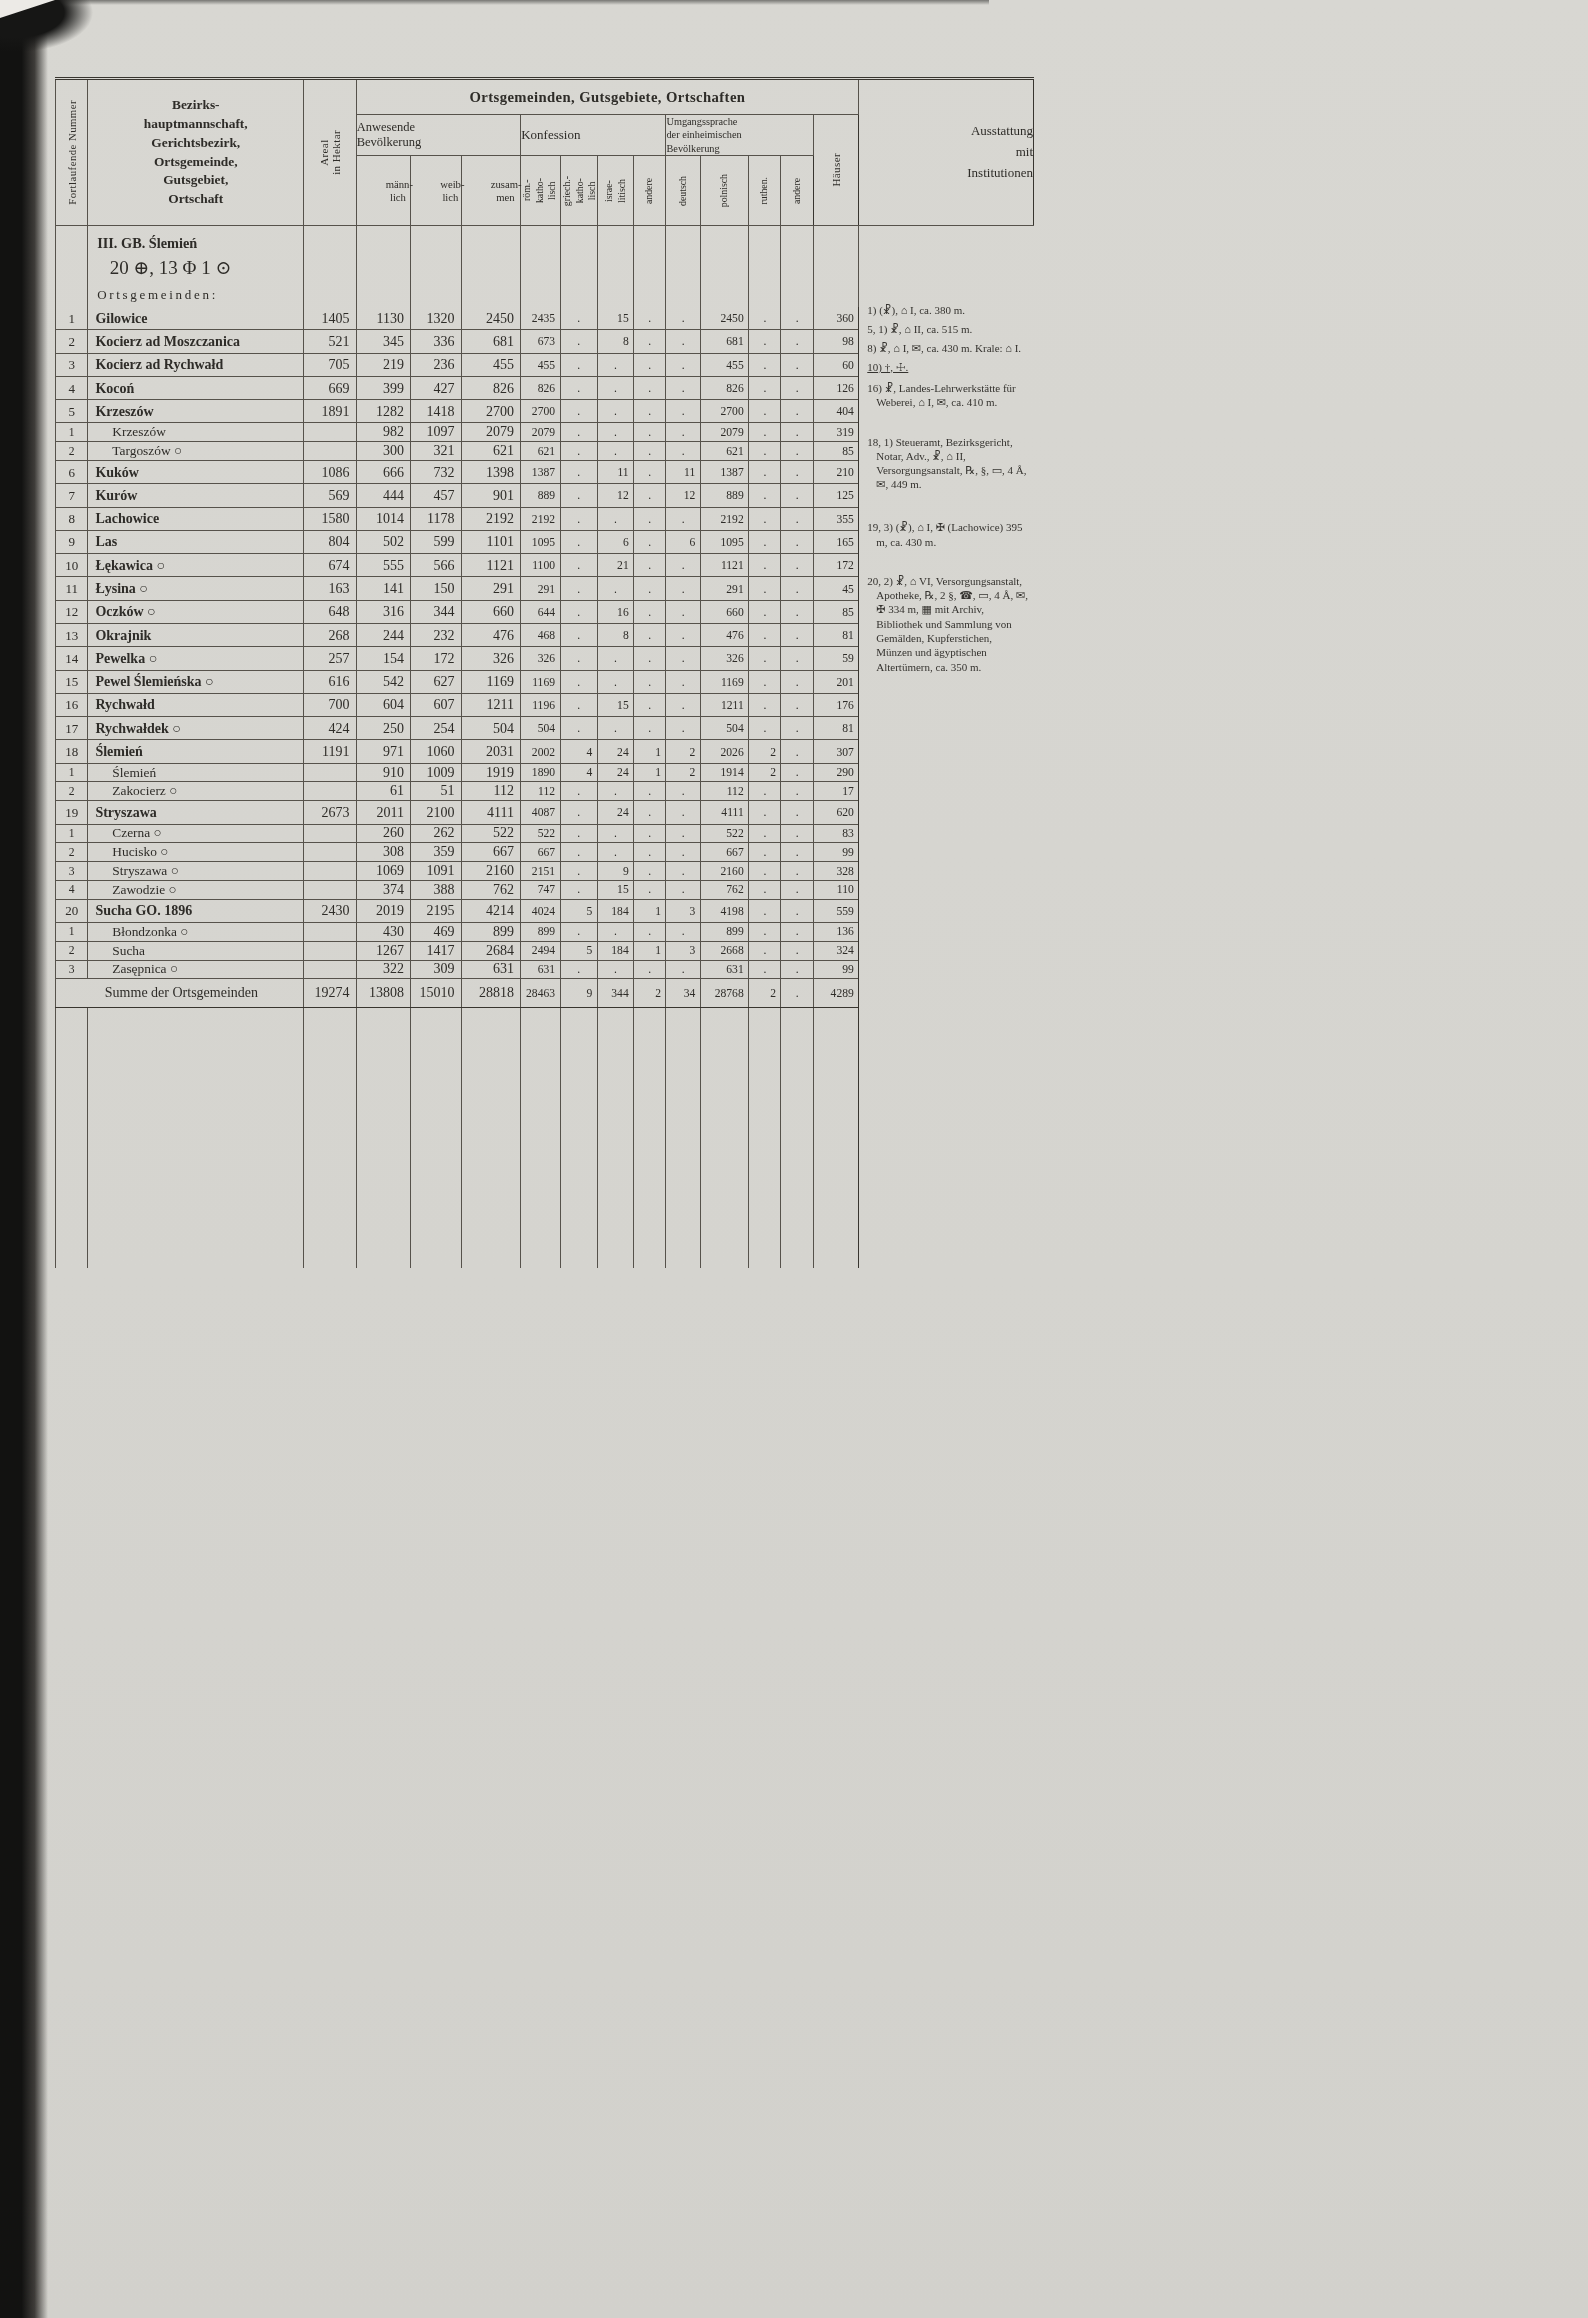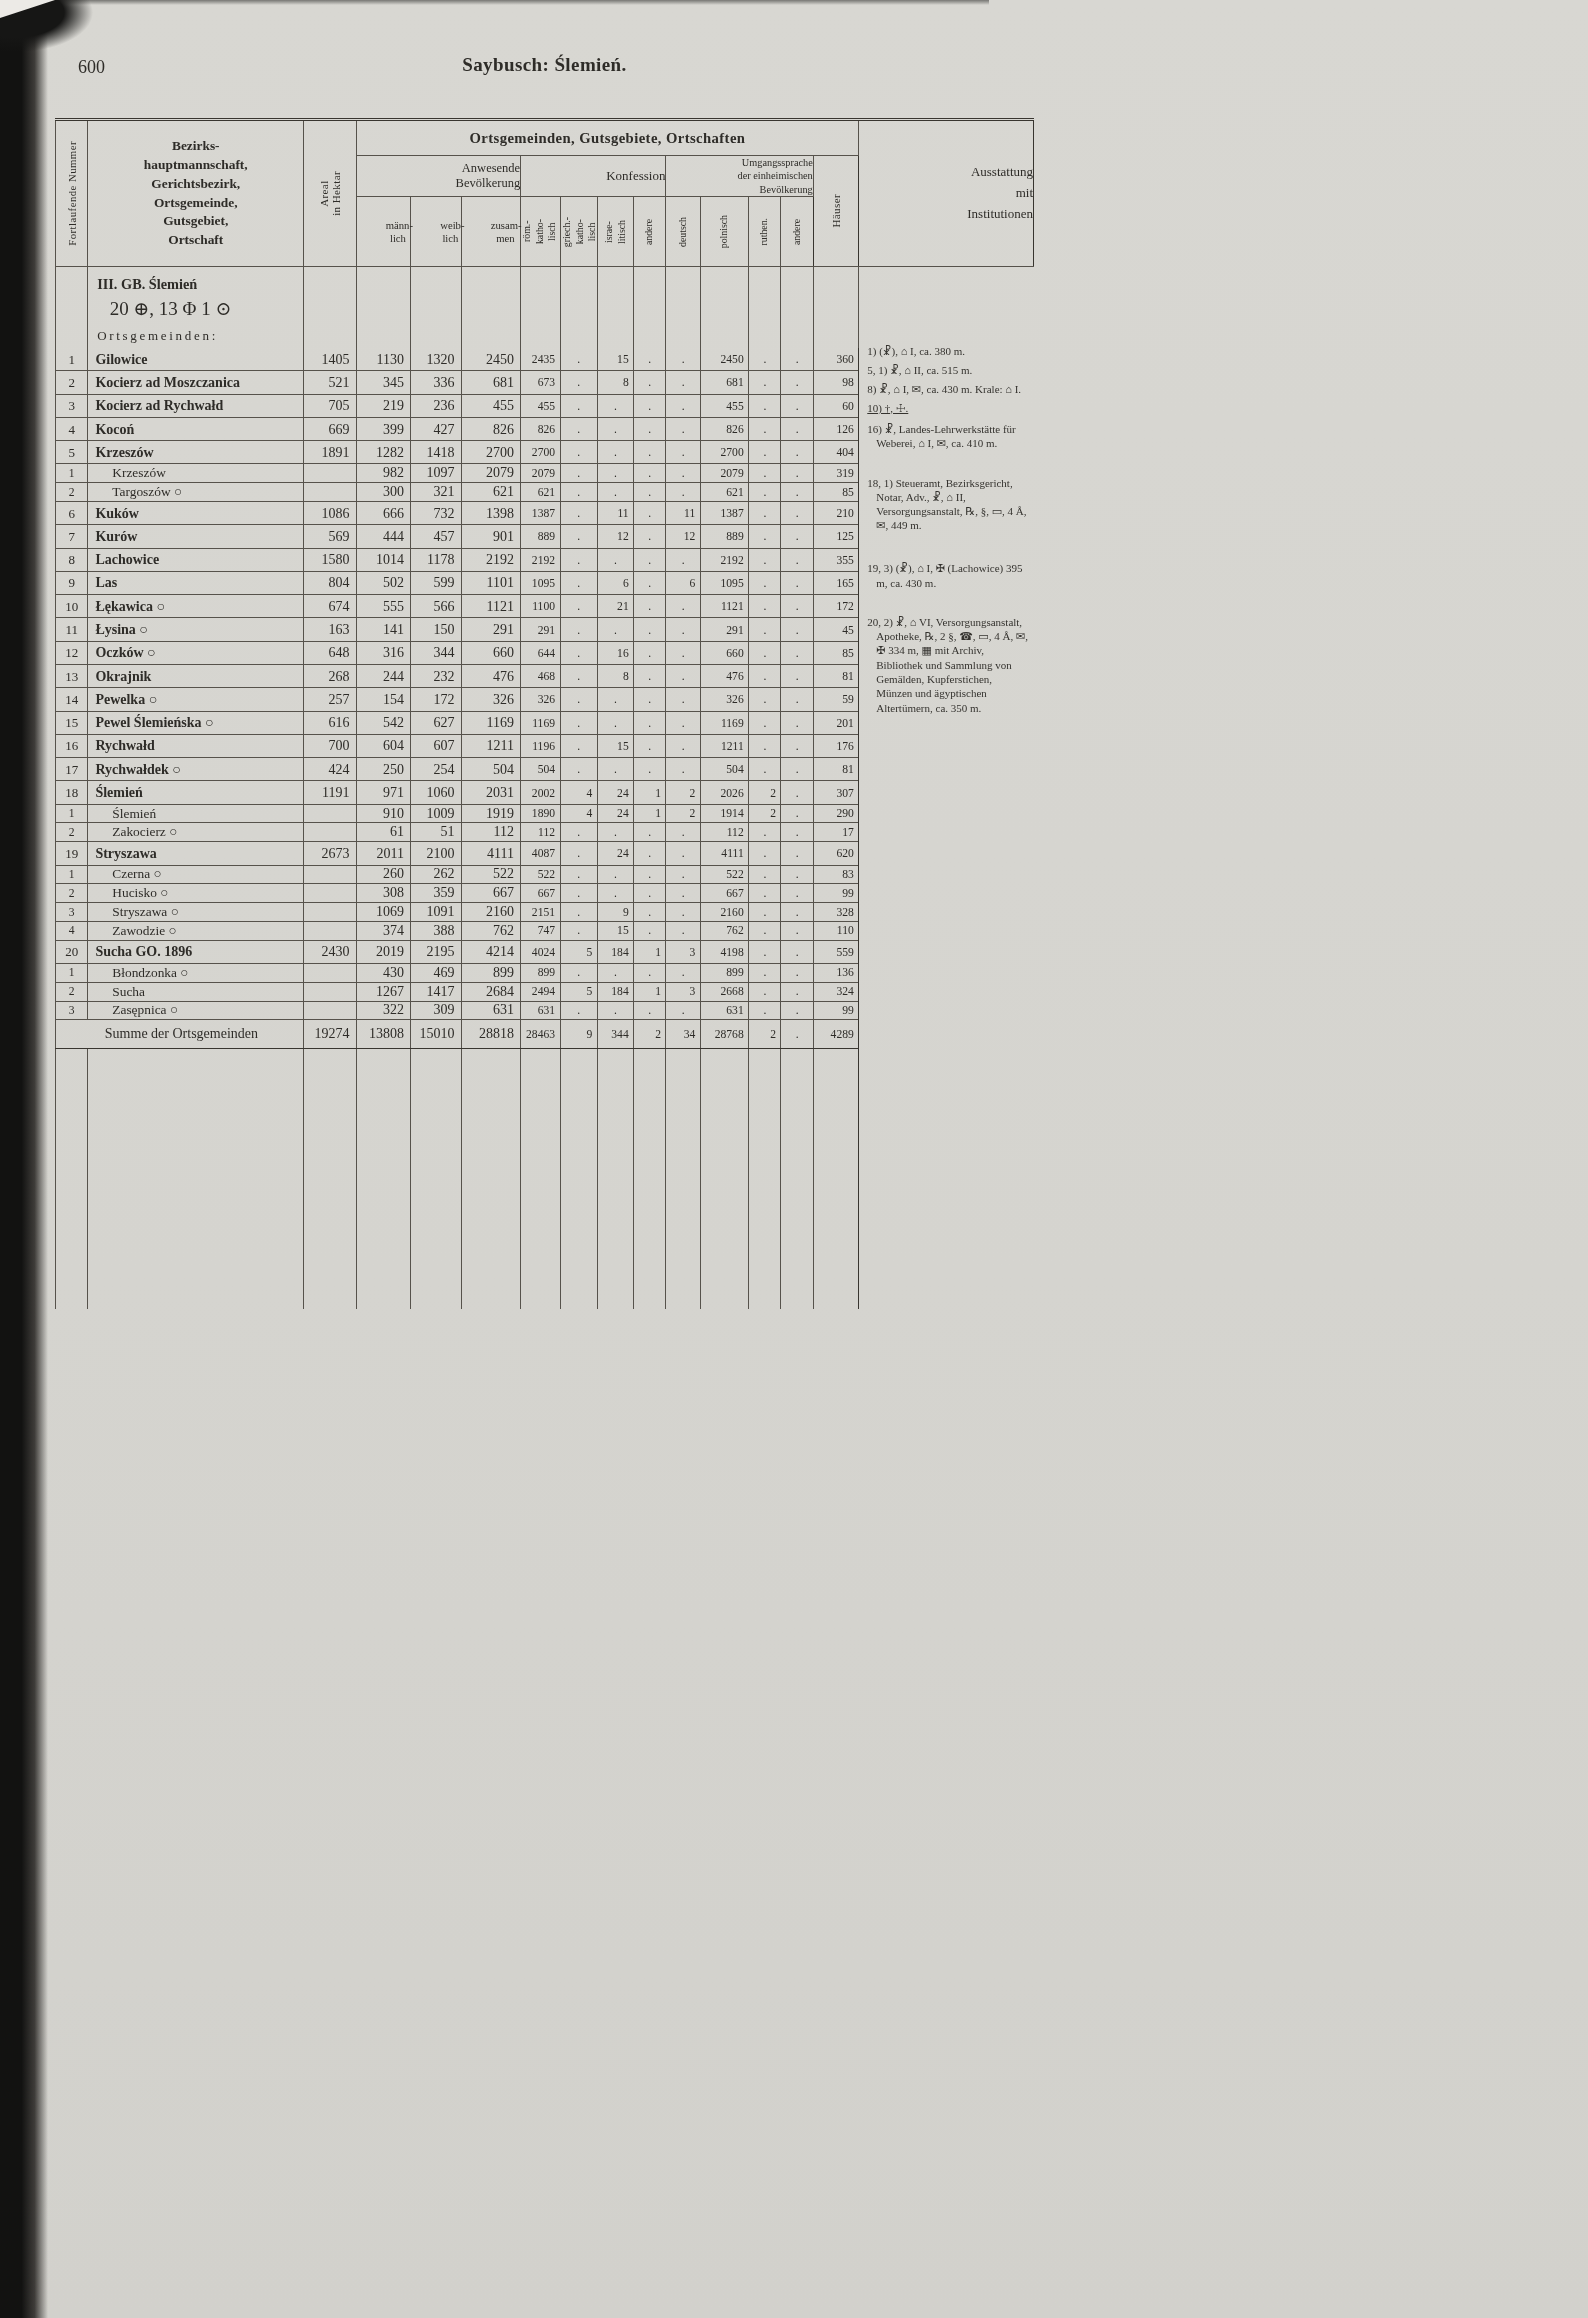--- a/index.html
+++ b/index.html
@@ -32,21 +32,21 @@
   th, td { border:0.9px solid #56524b; padding:0; vertical-align:middle; }
   thead { border-bottom:1.8px solid #38352f; }
   thead th { font-weight:normal; }
   thead tr.hA { height:36px; }
   thead tr.hB { height:41px; }
   thead tr.hC { height:70px; }
   .b2l { border-left:1.8px solid #38352f !important; }
 
   .group-title { font-weight:bold; font-size:14.7px; text-align:center; letter-spacing:0.4px; }
   .bezirk-block { font-weight:bold; font-size:13.4px; line-height:1.4; text-align:center; white-space:pre-line; }
-  .sub-group { text-align:right; white-space:pre-line; }
+  .sub-group { text-align:left; white-space:pre-line; }
   .sg-bev { font-size:12.5px; line-height:1.2; }
   .sg-konf { font-size:13px; }
   .sg-spr { font-size:10.3px; line-height:1.3;margin-top:42px; }
   .lab { font-size:10.7px; text-align:center; white-space:pre-line; line-height:1.2;padding-left:29px; }
   .rot { writing-mode:vertical-rl; transform:rotate(180deg); white-space:pre-line; margin:0 auto; text-align:center; }
   .rot-small { font-size:10.7px; letter-spacing:0.5px; }
   .rot-med  { font-size:11px; letter-spacing:0.4px; }
   .rot-tiny { font-size:9.8px; line-height:1.3; }
   th.c-notes-h { border-right:1.8px solid #38352f; }
   .ausstattung { font-size:13px; text-align:right; white-space:pre-line; line-height:1.6; }
@@ -88,24 +88,20 @@
 </head>
 <body>
 
 <div class="paper"></div>
 <div class="top-edge"></div>
 <div class="binding"></div>
 <div class="corner-dark"></div>
 <div class="corner-sliver"></div>
 
 <div class="content">
-  <div class="page-head">
-    <span class="page-num">600</span>
-    <span class="page-title">Saybusch: Ślemień.</span>
-  </div>
 
   <table class="main-table">
     <colgroup>
       <col style="width:32px">
         <col style="width:214px">
         <col style="width:52px">
       <col style="width:54px">
         <col style="width:50px">
         <col style="width:59px">
       <col style="width:39px">

